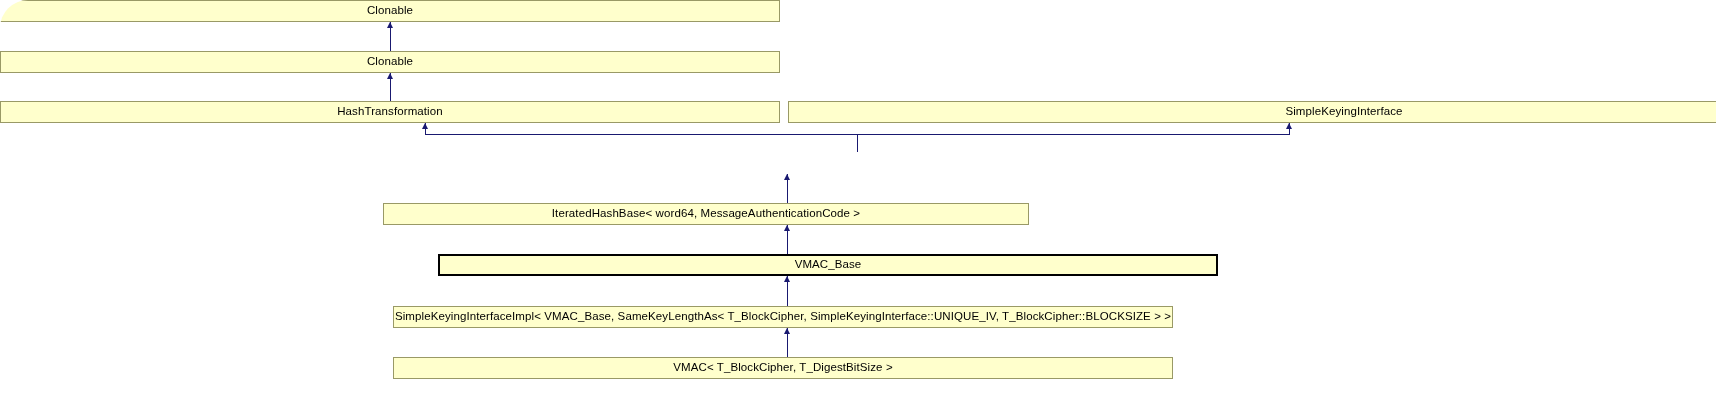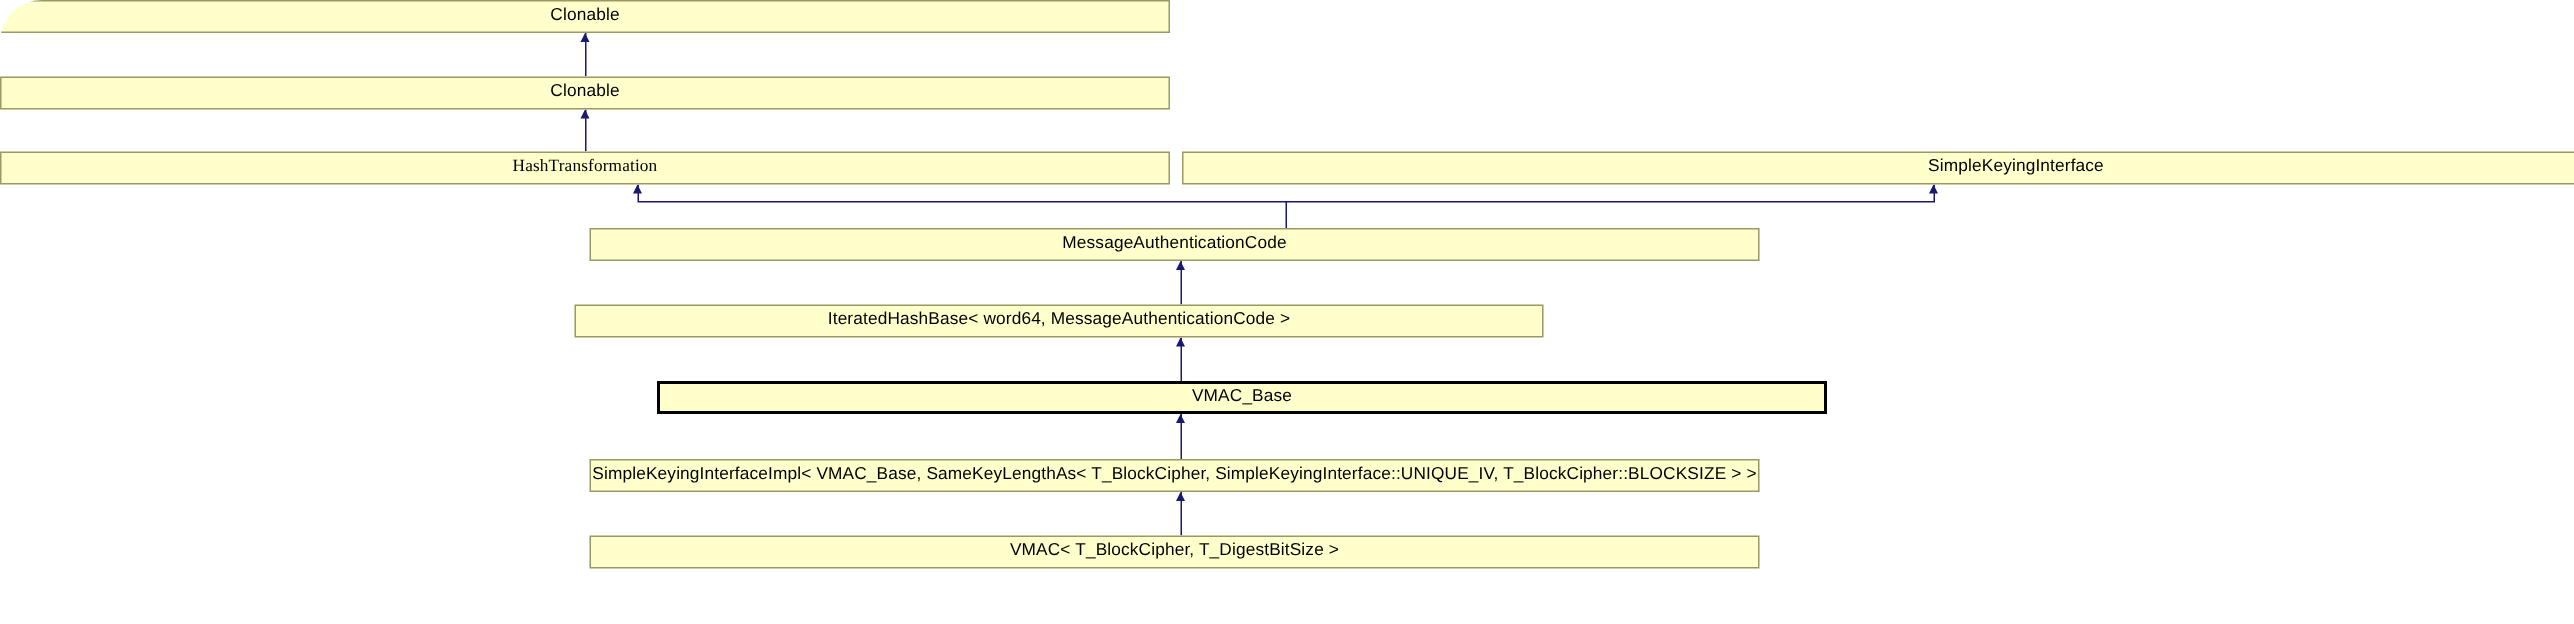--- a/index.html
+++ b/index.html
@@ -76,20 +76,19 @@
     <div class="edge-v" style="left: 787px; top: 174px; height: 29px; background: rgb(25, 25, 112);"></div>
     <div class="arrowhead" style="left: 784px; top: 174px; border-bottom-color: rgb(25, 25, 112);"></div>
     <div class="edge-v" style="left: 787px; top: 225px; height: 29px; background: rgb(25, 25, 112);"></div>
     <div class="arrowhead" style="left: 784px; top: 225px; border-bottom-color: rgb(25, 25, 112);"></div>
     <div class="edge-v" style="left: 787px; top: 276px; height: 30px; background: rgb(25, 25, 112);"></div>
     <div class="arrowhead" style="left: 784px; top: 276px; border-bottom-color: rgb(25, 25, 112);"></div>
     <div class="edge-v" style="left: 787px; top: 328px; height: 29px; background: rgb(25, 25, 112);"></div>
     <div class="arrowhead" style="left: 784px; top: 328px; border-bottom-color: rgb(25, 25, 112);"></div>
     <div class="node" style="left: 0px; top: 0px; width: 780px; height: 22px; background: rgb(255, 255, 204); border-color: rgb(153, 153, 102); color: rgb(0, 0, 0);">Clonable</div>
     <div class="node" style="left: 0px; top: 51px; width: 780px; height: 22px; background: rgb(255, 255, 204); border-color: rgb(153, 153, 102); color: rgb(0, 0, 0);">Clonable</div>
-    <div class="node" style="left: 0px; top: 101px; width: 780px; height: 22px; background: rgb(255, 255, 204); border-color: rgb(153, 153, 102); color: rgb(0, 0, 0); font-family: Liberation Serif, serif;">HashTransformation</div>
+    <div class="node" style="left: 0px; top: 101px; width: 780px; height: 22px; background: rgb(255, 255, 204); border-color: rgb(153, 153, 102); color: rgb(0, 0, 0);">HashTransformation</div>
     <div class="node" style="left: 788px; top: 101px; width: 1112px; height: 22px; background: rgb(255, 255, 204); border-color: rgb(153, 153, 102); color: rgb(0, 0, 0);">SimpleKeyingInterface</div>
-    <div class="node" style="left: 393px; top: 152px; width: 780px; height: 22px; background: rgb(255, 255, 204); border-color: rgb(153, 153, 102); color: rgb(0, 0, 0);">MessageAuthenticationCode</div>
     <div class="node" style="left: 383px; top: 203px; width: 646px; height: 22px; background: rgb(255, 255, 204); border-color: rgb(153, 153, 102); color: rgb(0, 0, 0);">IteratedHashBase&lt; word64, MessageAuthenticationCode &gt;</div>
     <div class="node focus" style="left: 393px; top: 254px; width: 780px; height: 22px; background: rgb(255, 255, 204); border-color: rgb(0, 0, 0); color: rgb(0, 0, 0);">VMAC_Base</div>
     <div class="node" style="left: 393px; top: 306px; width: 780px; height: 22px; background: rgb(255, 255, 204); border-color: rgb(153, 153, 102); color: rgb(0, 0, 0);">SimpleKeyingInterfaceImpl&lt; VMAC_Base, SameKeyLengthAs&lt; T_BlockCipher, SimpleKeyingInterface::UNIQUE_IV, T_BlockCipher::BLOCKSIZE &gt; &gt;</div>
     <div class="node" style="left: 393px; top: 357px; width: 780px; height: 22px; background: rgb(255, 255, 204); border-color: rgb(153, 153, 102); color: rgb(0, 0, 0);">VMAC&lt; T_BlockCipher, T_DigestBitSize &gt;</div>
   </div>
 
 </body></html>

